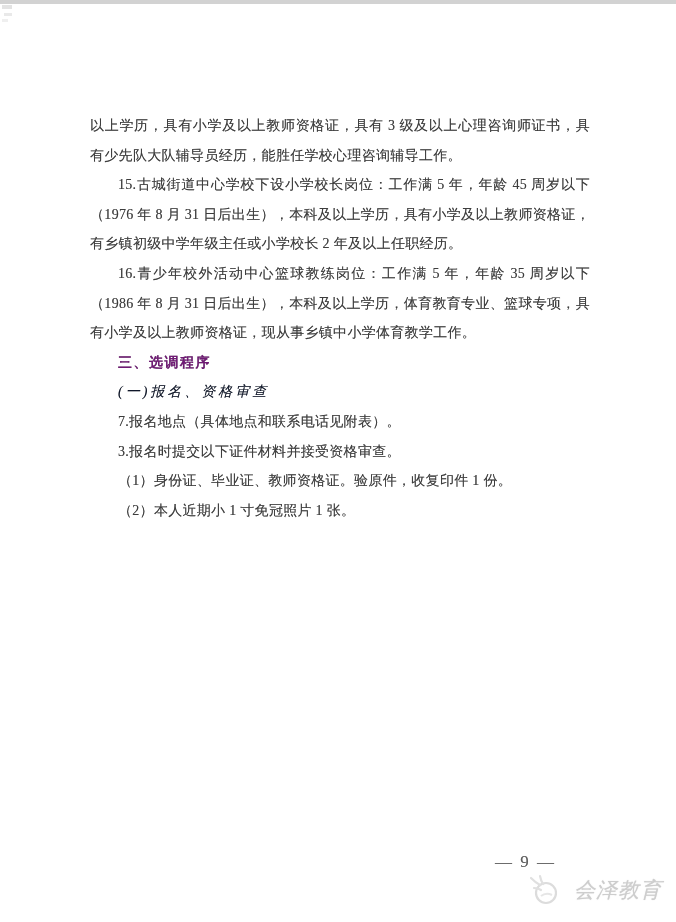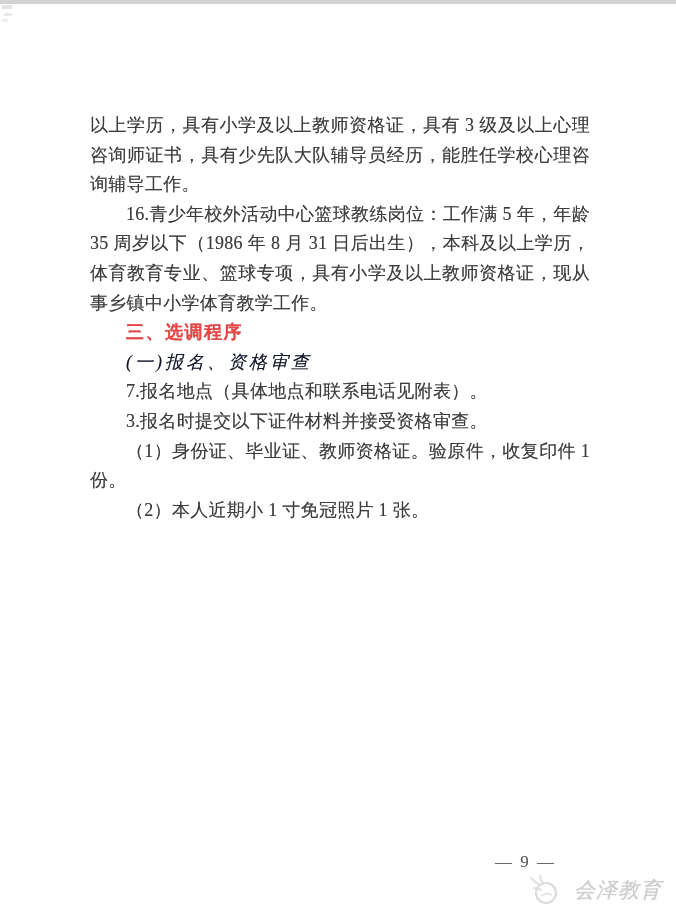--- a/index.html
+++ b/index.html
@@ -24,38 +24,38 @@
     background:
       linear-gradient(#e3e3e3, #e3e3e3) 0 0 / 10px 4px no-repeat,
       linear-gradient(#e9e9e9, #e9e9e9) 2px 8px / 8px 3px no-repeat,
       linear-gradient(#efefef, #efefef) 0 14px / 6px 3px no-repeat;
   }
   .content {
     position: absolute;
     left: 90px;
     top: 111px;
     width: 500px;
-    font-size: 18px;
+    font-size: 14px;
     line-height: 29.6px;
     color: #3d3d3d;
     text-align: justify;
     letter-spacing: 0.3px;
     text-shadow: 0 0 0.6px rgba(70,70,70,0.55);
   }
   .content p {
     margin: 0;
     text-indent: 2em;
   }
   .content p.continuation {
     text-indent: 0;
   }
   .content p.heading-1 {
     font-family: "Liberation Sans", "DejaVu Sans", sans-serif;
     font-weight: bold;
-    color: #ef4444;
+    color: #701a75;
     text-align: left;
     letter-spacing: 1.5px;
   }
   .content p.heading-2 {
     font-style: italic;
     font-weight: 500;
     color: #0f172a;
     text-align: left;
     letter-spacing: 3px;
   }
@@ -90,20 +90,21 @@
 </head>
 <body>
 
 <div class="page">
 
   <div class="top-strip"></div>
   <div class="corner-artifact"></div>
 
   <main class="content">
     <p class="continuation">以上学历，具有小学及以上教师资格证，具有 3 级及以上心理咨询师证书，具有少先队大队辅导员经历，能胜任学校心理咨询辅导工作。</p>
+    <p>15.古城街道中心学校下设小学校长岗位：工作满 5 年，年龄 45 周岁以下（1976 年 8 月 31 日后出生），本科及以上学历，具有小学及以上教师资格证，有乡镇初级中学年级主任或小学校长 2 年及以上任职经历。</p>
     <p>16.青少年校外活动中心篮球教练岗位：工作满 5 年，年龄 35 周岁以下（1986 年 8 月 31 日后出生），本科及以上学历，体育教育专业、篮球专项，具有小学及以上教师资格证，现从事乡镇中小学体育教学工作。</p>
     <p class="heading-1">三、选调程序</p>
     <p class="heading-2">(一)报名、资格审查</p>
     <p>7.报名地点（具体地点和联系电话见附表）。</p>
     <p>3.报名时提交以下证件材料并接受资格审查。</p>
     <p>（1）身份证、毕业证、教师资格证。验原件，收复印件 1 份。</p>
     <p>（2）本人近期小 1 寸免冠照片 1 张。</p>
   </main>
 
   <div class="page-number">— 9 —</div>

